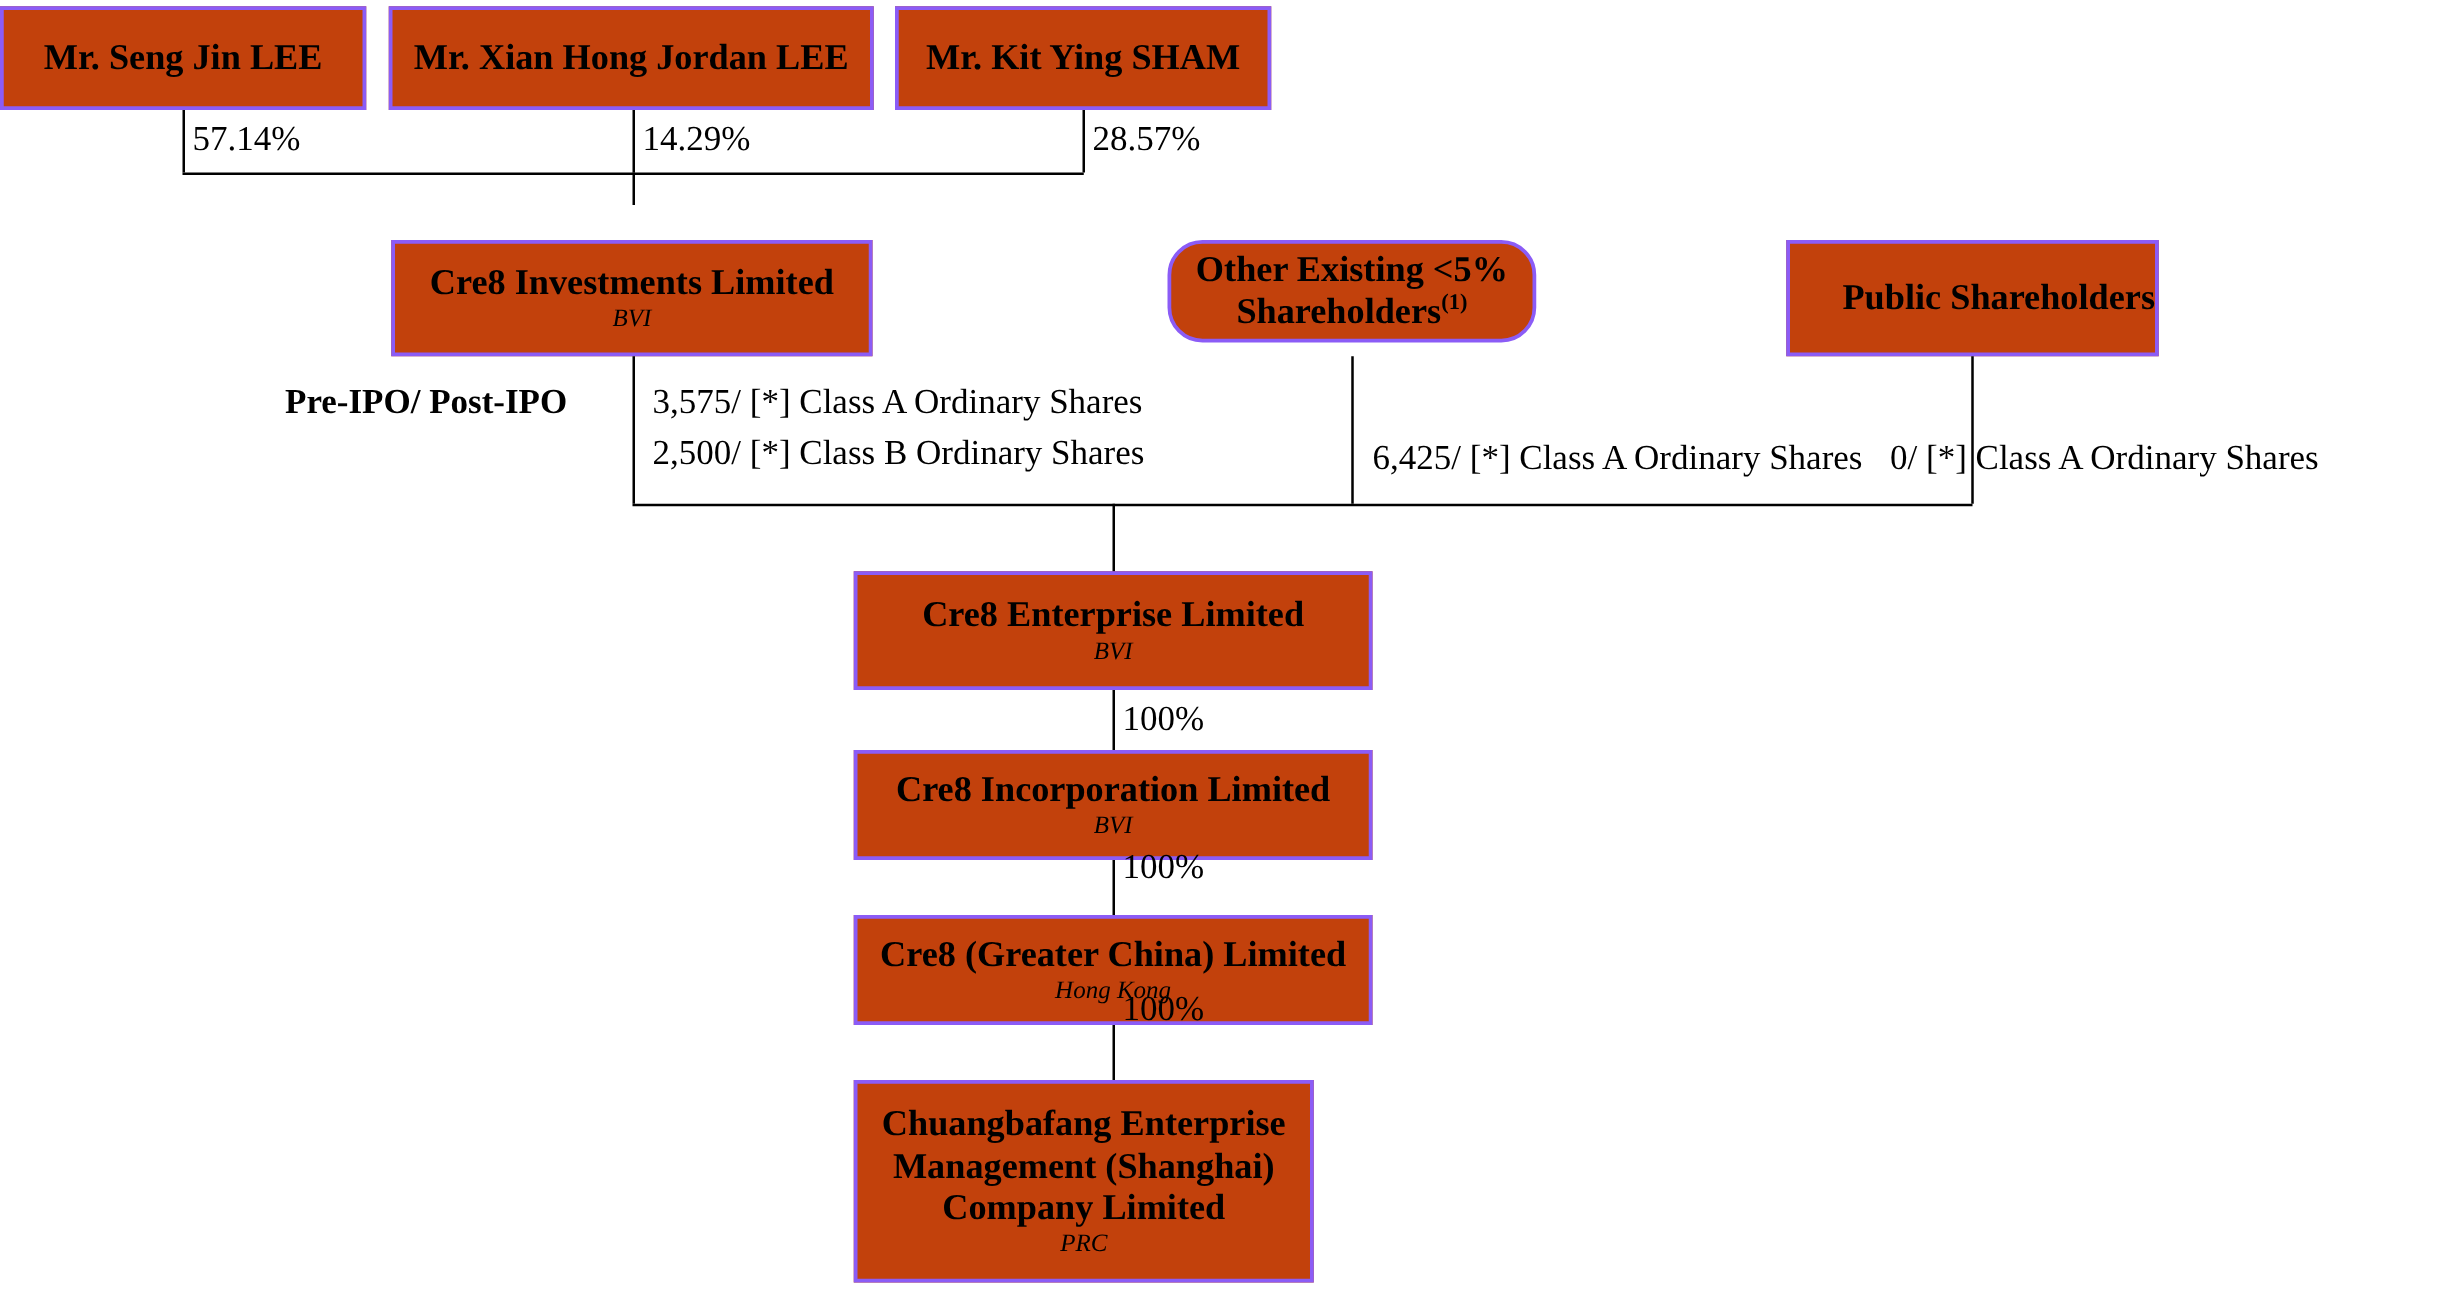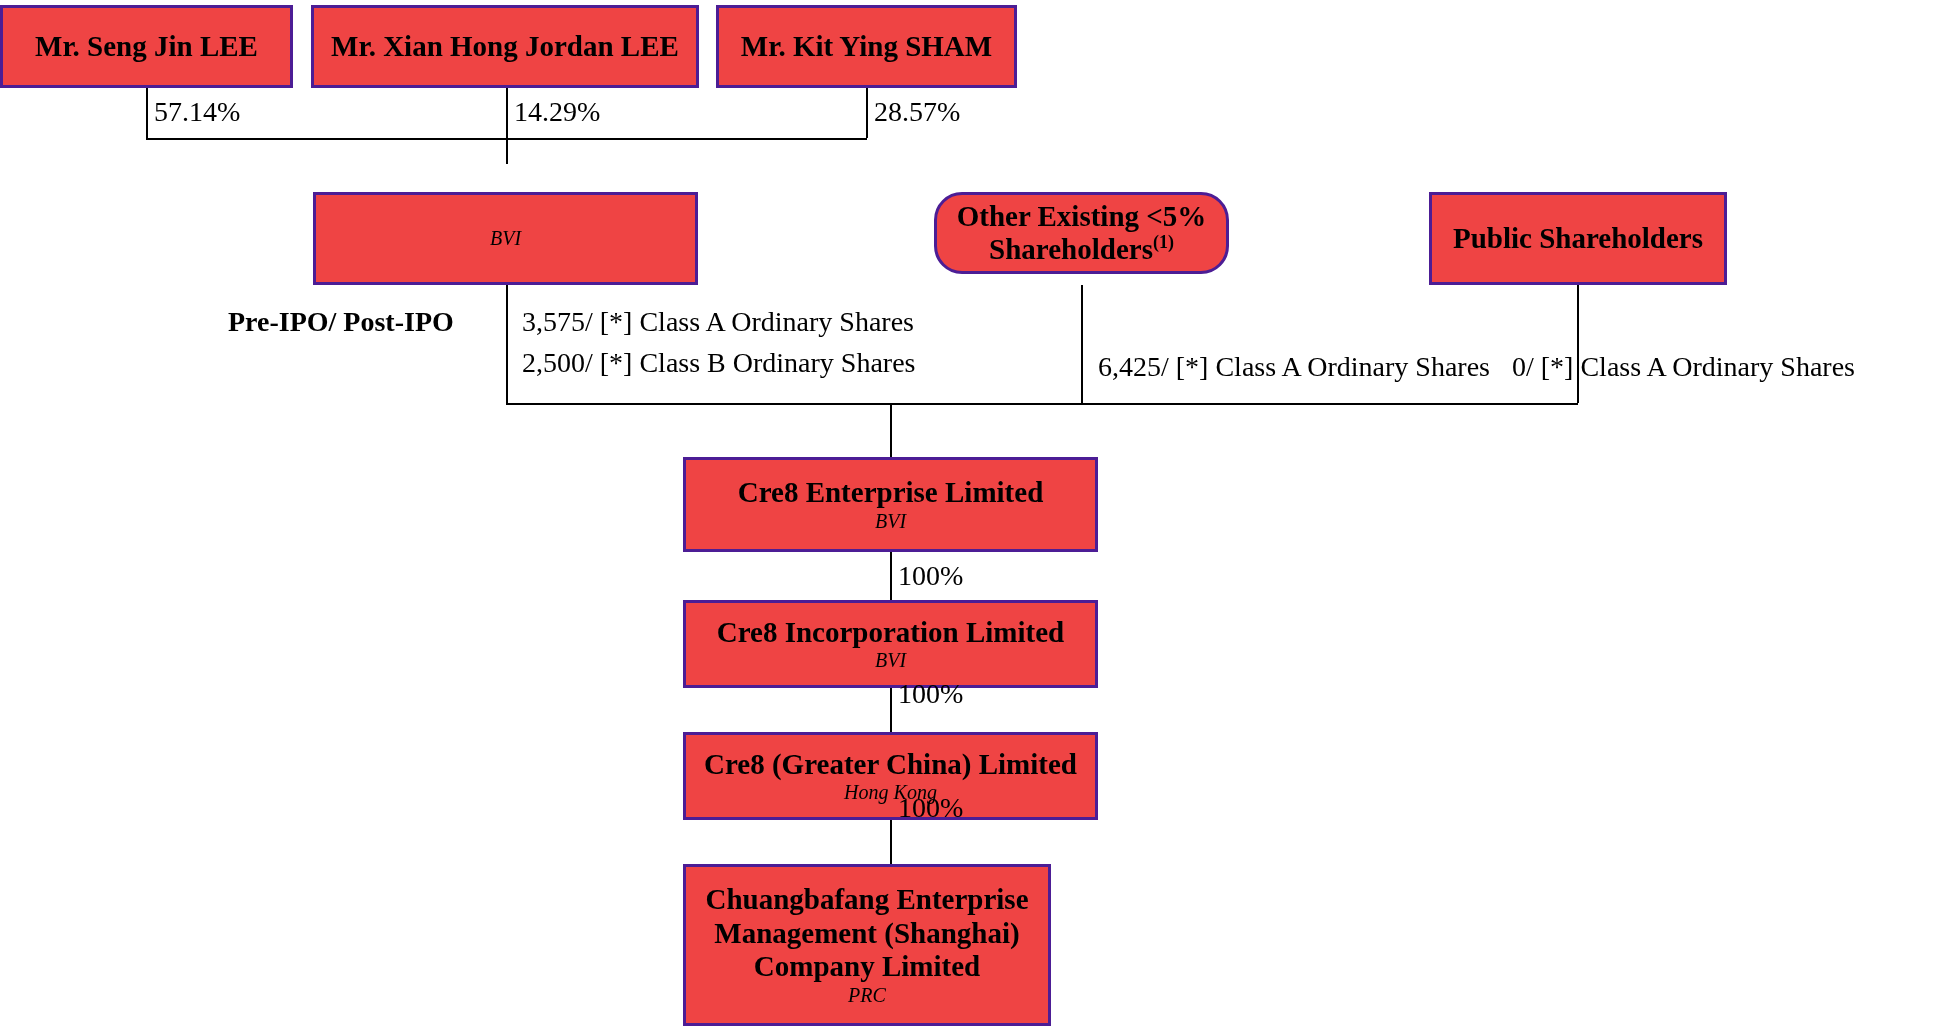--- a/index.html
+++ b/index.html
@@ -14,22 +14,22 @@
     height: 1033px;
     background: #ffffff;
     font-family: "Liberation Serif", "DejaVu Serif", serif;
     color: #000000;
     overflow: hidden;
   }
 
   
   .box {
     position: absolute;
-    border: 3px solid #4c1d95;
-    background: #ef4444;
+    border: 3px solid #8b5cf6;
+    background: #c2410c;
     box-sizing: border-box;
     display: flex;
     flex-direction: column;
     align-items: center;
     justify-content: center;
     text-align: center;
     line-height: 1.15;
   }
   .box .name {
     font-weight: bold;
@@ -92,29 +92,30 @@
 
   <span class="lbl" style="left:154px; top:98px;">57.14%</span>
   <span class="lbl" style="left:514px; top:98px;text-align:right;">14.29%</span>
   <span class="lbl" style="left:874px; top:98px;">28.57%</span>
 
   <div class="hline" style="left:146px; top:138px; width:721px;"></div>
 
   <div class="vline" style="left:506px; top:138px; height:26px;"></div>
 
   <div class="box" style="left:313px; top:192px; width:385px; height:93px;">
+    <span class="name">Cre8 Investments Limited</span>
     <span class="juris">BVI</span>
   </div>
 
   <div class="box" style="left:934px; top:192px; width:295px; height:82px;border-radius:28px;">
     <span class="name wrap">Other Existing &lt;5%</span>
     <span class="name wrap"><span>Shareholders</span><span class="sup">(1)</span></span>
   </div>
 
-  <div class="box" style="left:1429px; top:192px; width:298px; height:93px;">
+  <div class="box" style="left:1429px; top:192px; width:298px; height:93px;align-items:flex-end;">
     <span class="name">Public Shareholders</span>
   </div>
 
   <span class="lbl bold" style="left:228px; top:308px;">Pre-IPO/ Post-IPO</span>
 
   <div class="vline" style="left:506px; top:285px; height:118px;"></div>
   <div class="vline" style="left:1081px; top:285px; height:118px;"></div>
   <div class="vline" style="left:1577px; top:285px; height:118px;"></div>
 
   <span class="lbl" style="left:522px; top:308px;">3,575/ [*] Class A Ordinary Shares</span>

